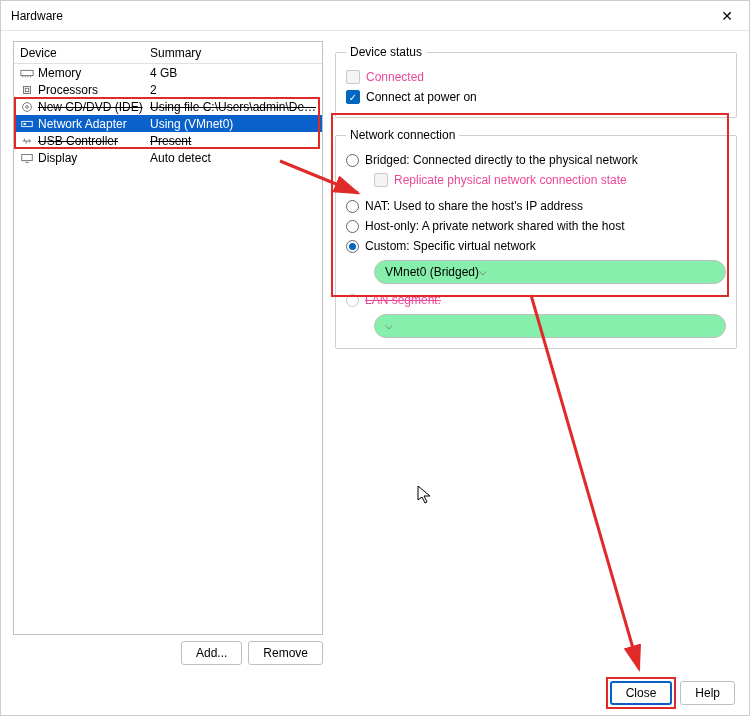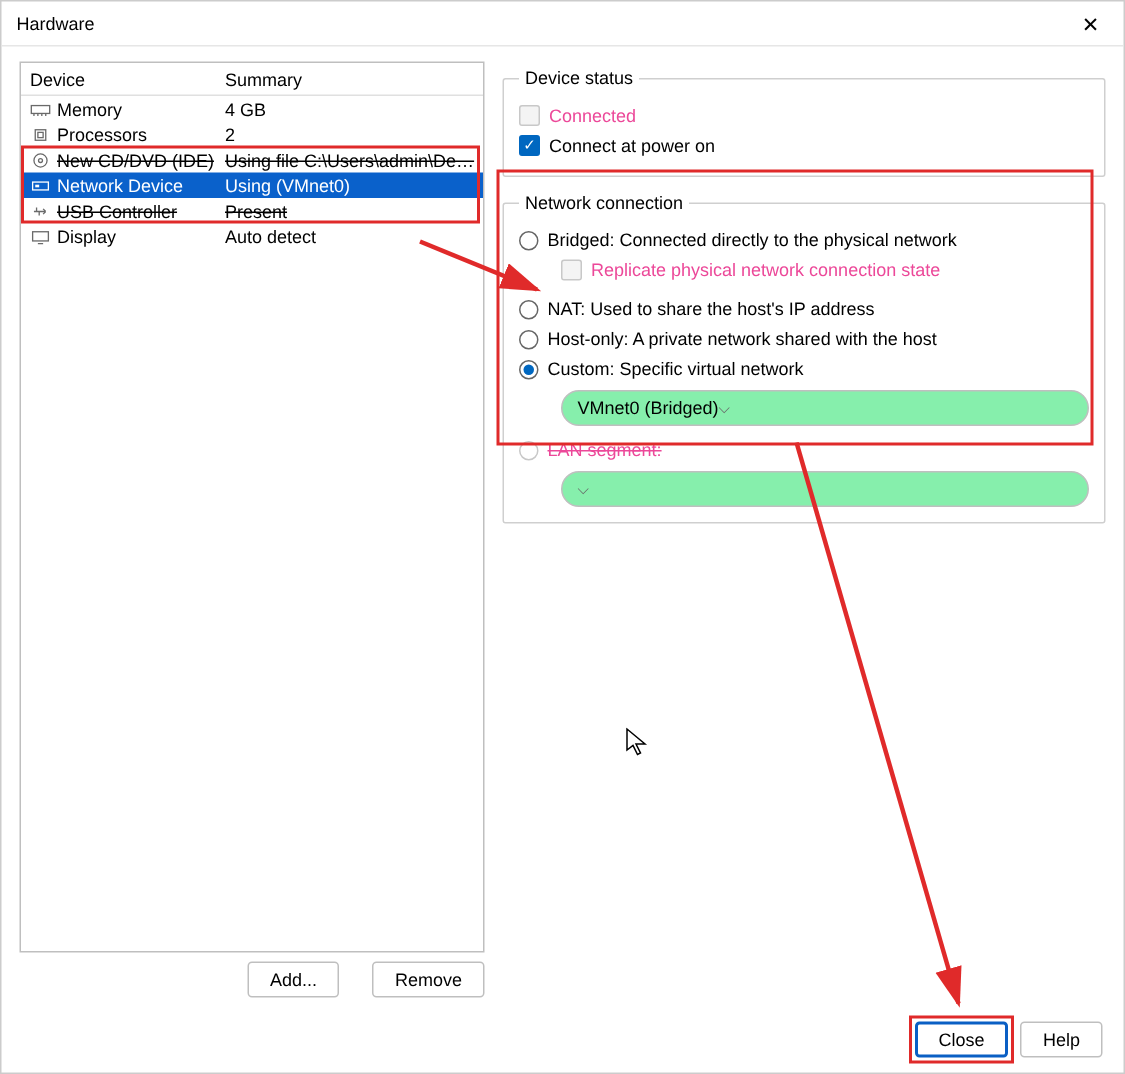--- a/index.html
+++ b/index.html
@@ -80,21 +80,21 @@
   .dev-icon svg { width:14px; height:12px; }
 
   .annot-left {
     position:absolute;
     border: 2px solid #e02a2a;
     pointer-events:none;
   }
 
   .left-buttons {
     display:flex;
-    gap:22px;
+    gap:6px;
     justify-content:flex-end;
     margin-top:6px;
   }
 
   
   .right {
     flex:1;
     position:relative;
     padding-top:4px;
   }
@@ -265,21 +265,21 @@
      <div class="dev-col-summary">Using file C:\Users\admin\De…</div>
           </div>
           <div class="dev-row sel">
             <div class="dev-col-device">
         <span class="dev-icon">
                 <svg viewBox="0 0 16 12">
                   <rect x="2" y="3" width="12" height="6" fill="none" stroke="#fff"></rect>
                   <rect x="4" y="5" width="3" height="2" fill="#fff"></rect>
                 </svg>
               </span>
-        <span>Network Device</span>
+        <span>Network Adapter</span>
      </div>
      <div class="dev-col-summary">Using (VMnet0)</div>
           </div>
           <div class="dev-row strike">
             <div class="dev-col-device">
         <span class="dev-icon">
                 <svg viewBox="0 0 16 12">
                   <path d="M3 6 L12 6 M12 6 L10 4 M12 6 L10 8 M5 6 L5 3 M7 6 L7 9" fill="none" stroke="#6a6a6a"></path>
                 </svg>
               </span>

